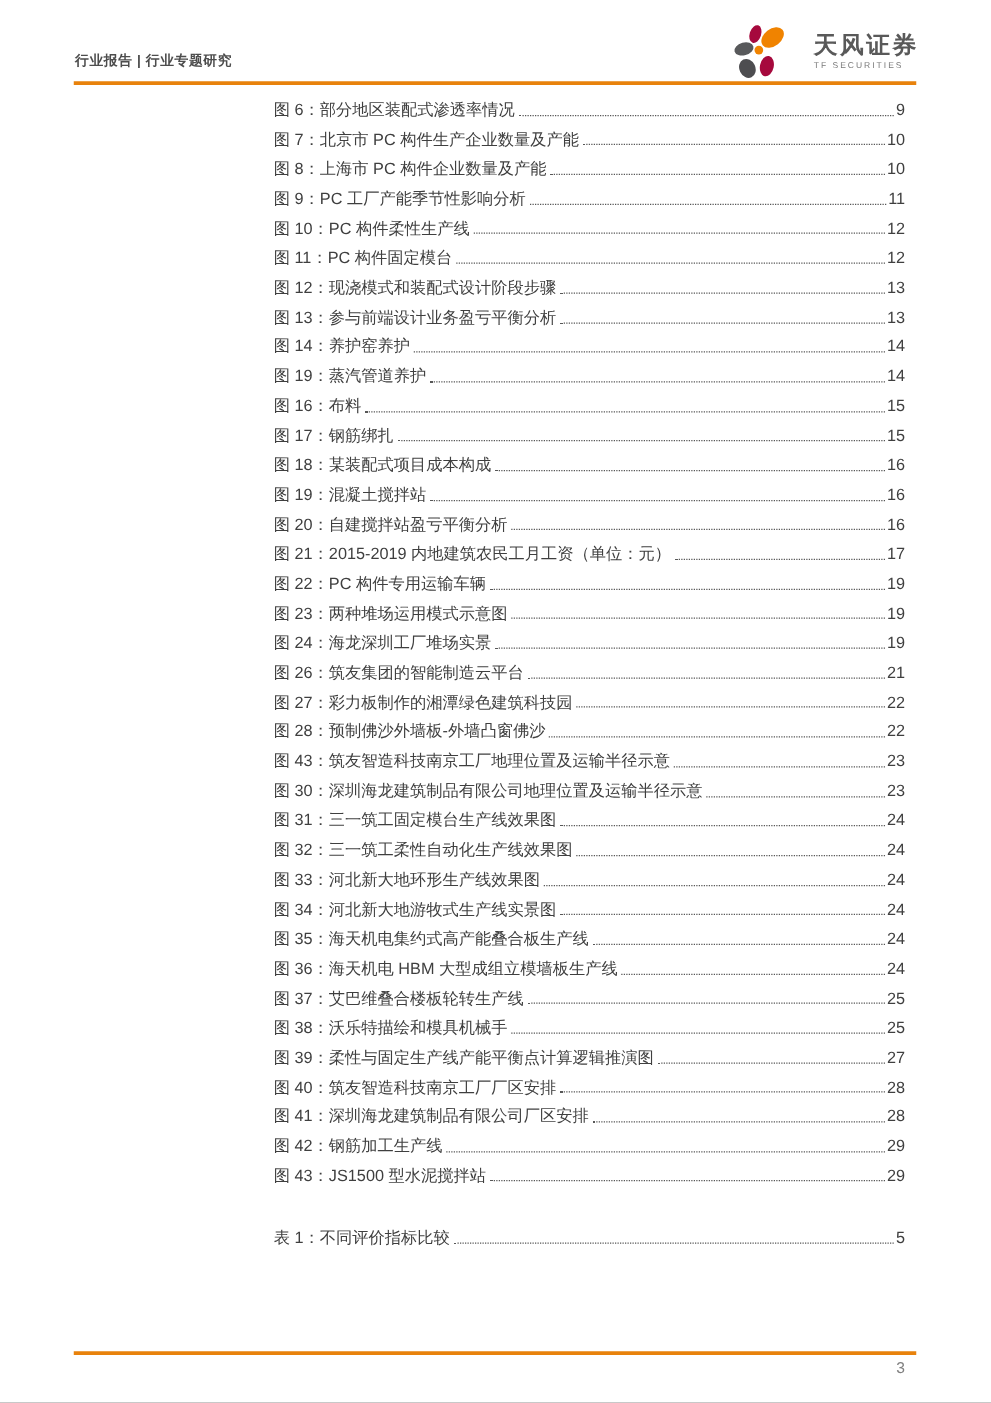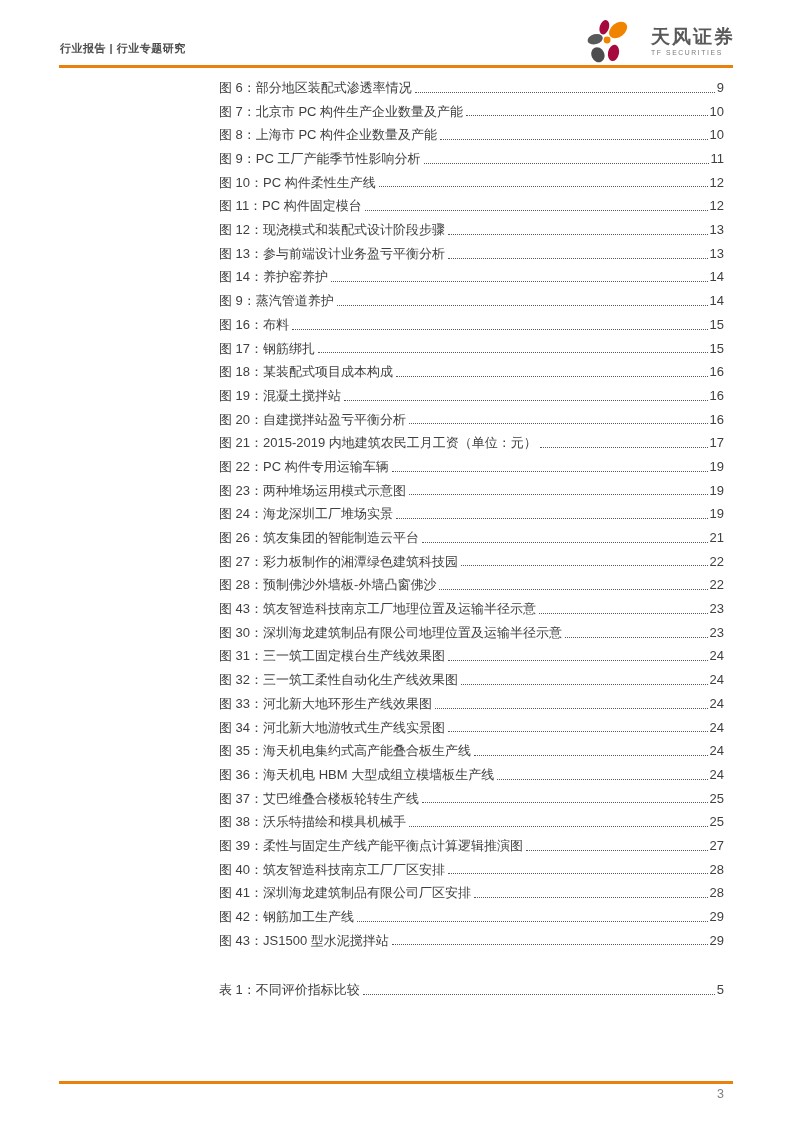--- a/index.html
+++ b/index.html
@@ -123,21 +123,21 @@
     <span class="toc-label">图 13：参与前端设计业务盈亏平衡分析</span>
     <span class="toc-dots"></span>
     <span class="toc-page">13</span>
   </div>
         <div class="toc-row">
     <span class="toc-label">图 14：养护窑养护</span>
     <span class="toc-dots"></span>
     <span class="toc-page">14</span>
   </div>
         <div class="toc-row">
-    <span class="toc-label">图 9：蒸汽管道养护</span>
+    <span class="toc-label">图 19：蒸汽管道养护</span>
     <span class="toc-dots"></span>
     <span class="toc-page">14</span>
   </div>
         <div class="toc-row">
     <span class="toc-label">图 16：布料</span>
     <span class="toc-dots"></span>
     <span class="toc-page">15</span>
   </div>
         <div class="toc-row">
     <span class="toc-label">图 17：钢筋绑扎</span>

